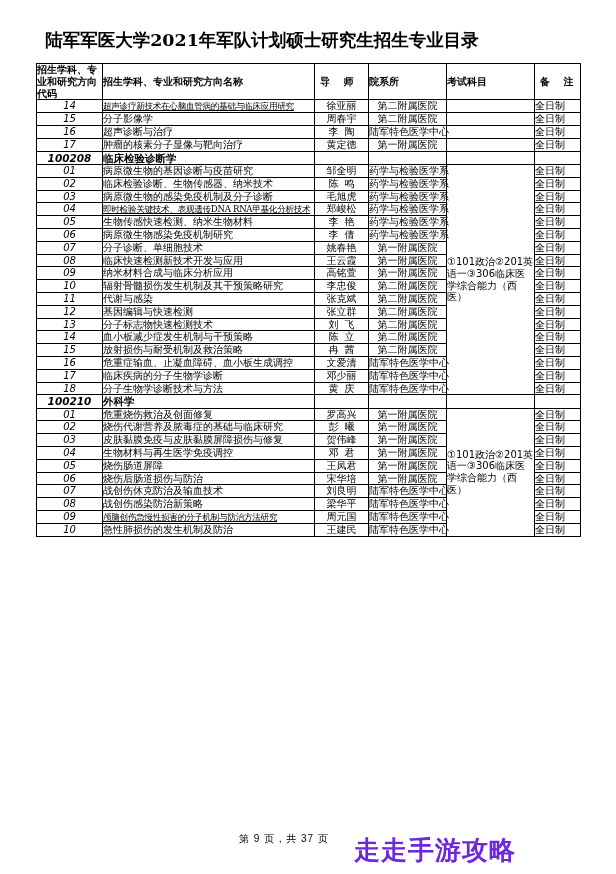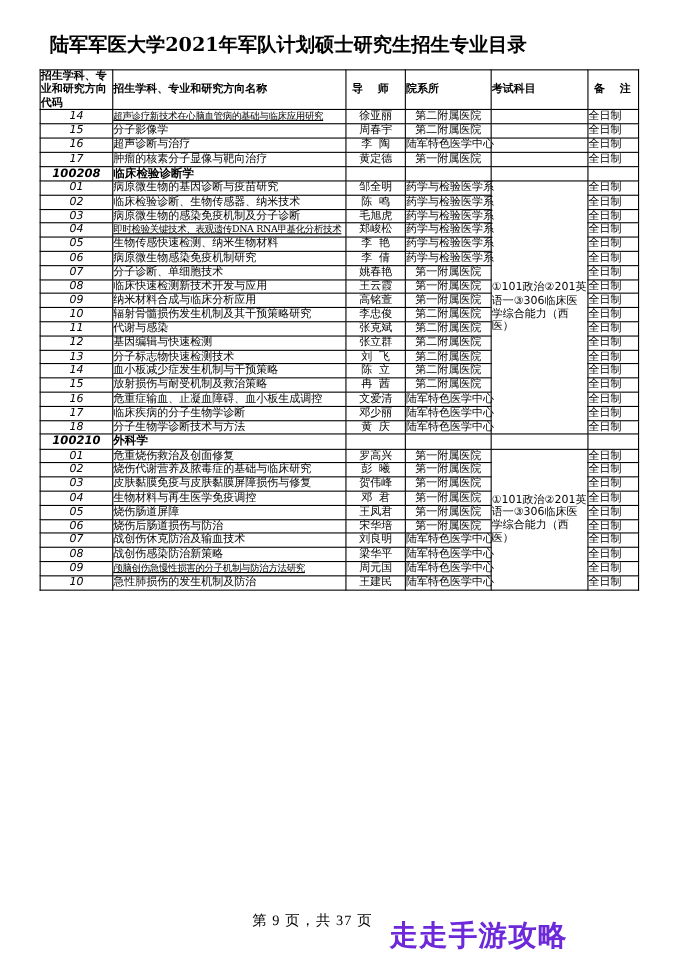--- a/index.html
+++ b/index.html
@@ -125,22 +125,22 @@
     white-space: nowrap;
     padding: 2px 0;
   }
   td.blank { }
   .footer {
     position: absolute;
     left: 0;
     right: 0;
     bottom: 28px;
     text-align: center;
-    font-size: 13px;
-    font-family: Liberation Serif, serif;
+    font-size: 10px;
+    font-family: Liberation Sans, sans-serif;
     letter-spacing: 1px;
     margin-left: 44px;
   }
   .watermark {
     position: absolute;
     right: 8px;
     bottom: 6px;
     font-size: 26px;
     font-weight: bold;
     color: #6d28d9;

